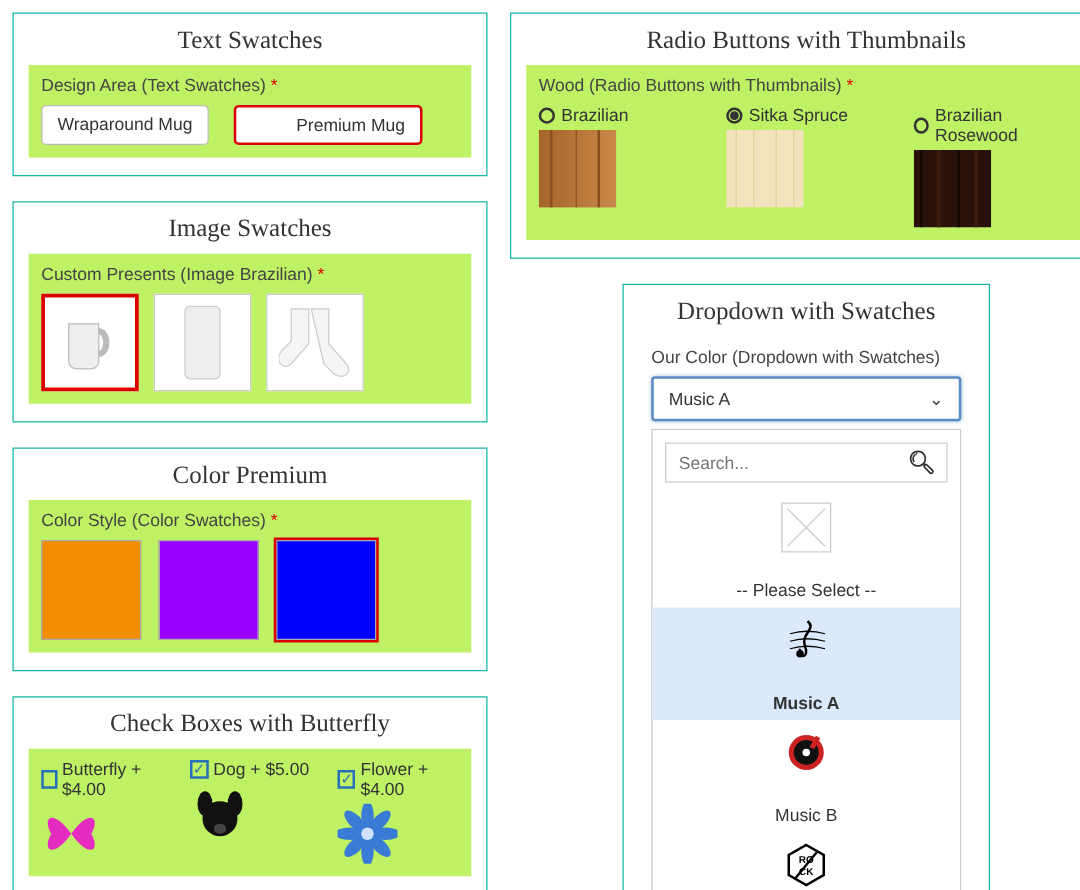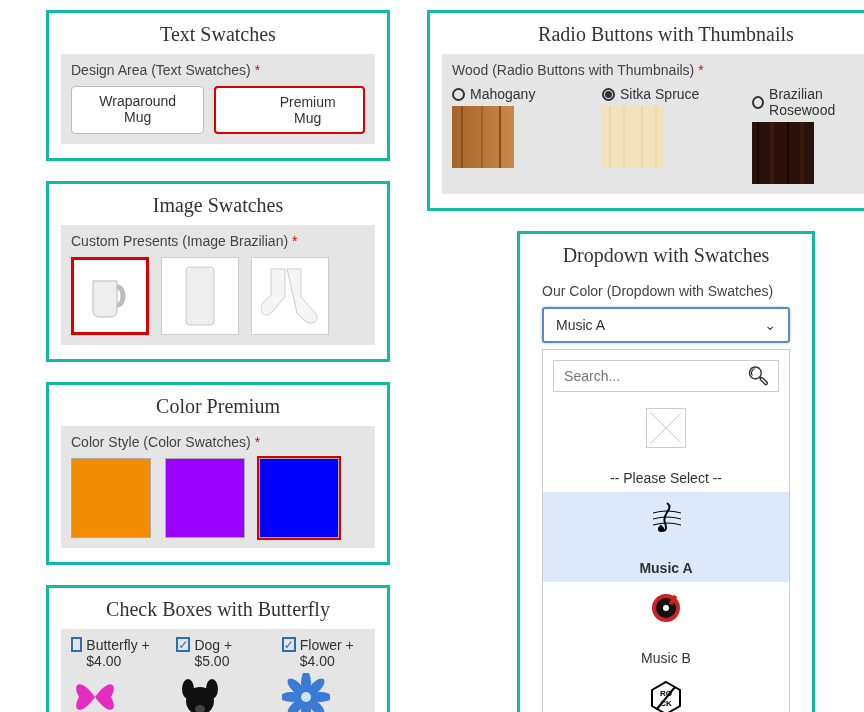--- a/index.html
+++ b/index.html
@@ -11,40 +11,39 @@
     font-size: 14px;
     color: #333;
     width: 864px;
   }
   .cols { display: flex; gap: 18px; align-items: flex-start; }
   .col { display: flex; flex-direction: column; gap: 20px; }
   .left { width: 380px; }
   .right { width: 480px; align-items: center; }
 
   .panel {
-    border: 3px solid #14b8a6;
+    border: 1px solid #14b8a6;
     padding: 10px 12px 14px 12px;
     background: #fff;
-    margin-left: 36px;
   }
   .panel-title {
     font-family: "Century Schoolbook", Georgia, serif;
     font-size: 20px;
     text-align: center;
     margin-bottom: 8px;
   }
   .inner {
-    background: #e5e5e5;
+    background: #bef264;
     padding: 8px 10px 10px 10px;
   }
   .field-label { font-size: 14px; color: #444; margin-bottom: 8px; }
   .req { color: #d00; }
 
   
-  .txt-row { display: flex; gap: 10px; text-align: center; }
+  .txt-row { display: flex; gap: 20px; text-align: center; }
   .txt-swatch {
     border: 1px solid #bbb;
     background: #fff;
     border-radius: 4px;
     padding: 6px 12px;
     font-size: 14px;
   }
   .txt-swatch.selected { border: 2px solid #d00; padding-left: 48px; }
 
   
@@ -61,21 +60,21 @@
   .color-row { display: flex; gap: 14px; }
   .color-swatch {
     width: 80px; height: 80px;
     border: 1px solid #aaa;
   }
   .color-swatch.selected { outline: 2px solid #d00; outline-offset: 0; }
 
   
   .chk-row { display: flex; gap: 22px; }
   .chk-item { display: flex; flex-direction: column; gap: 4px; width: 110px; }
-  .chk-line { display: flex; gap: 4px; font-size: 14px; }
+  .chk-line { display: flex; align-items: center; gap: 4px; font-size: 14px; }
   .chk-box {
     width: 15px; height: 15px;
     border: 2px solid #296fb5;
     display: inline-flex; align-items: center; justify-content: center;
     font-size: 12px; color: #296fb5;
   }
   .chk-thumb { width: 48px; height: 48px; }
 
   
   .radio-row { display: flex; gap: 22px; }
@@ -253,21 +252,21 @@
       <div class="panel-title">Radio Buttons with Thumbnails</div>
       <div class="inner">
         <div class="field-label">
           <span>Wood (Radio Buttons with Thumbnails)</span>
           <span class="req">*</span>
         </div>
         <div class="radio-row">
           <div class="radio-item">
             <div class="radio-line">
               <span class="radio-circle"></span>
-              <span>Mahogany</span>
+              <span>Brazilian</span>
             </div>
             <svg class="radio-thumb" viewBox="0 0 62 62">
               <rect width="62" height="62" fill="#b97a3a"></rect>
               <rect x="0" y="0" width="62" height="62" fill="url(#g1)"></rect>
               <defs>
                   <linearGradient id="g1">
                     <stop offset="0" stop-color="#a56428"></stop>
                     <stop offset="1" stop-color="#c9894a"></stop>
                   </linearGradient>
                 </defs>

